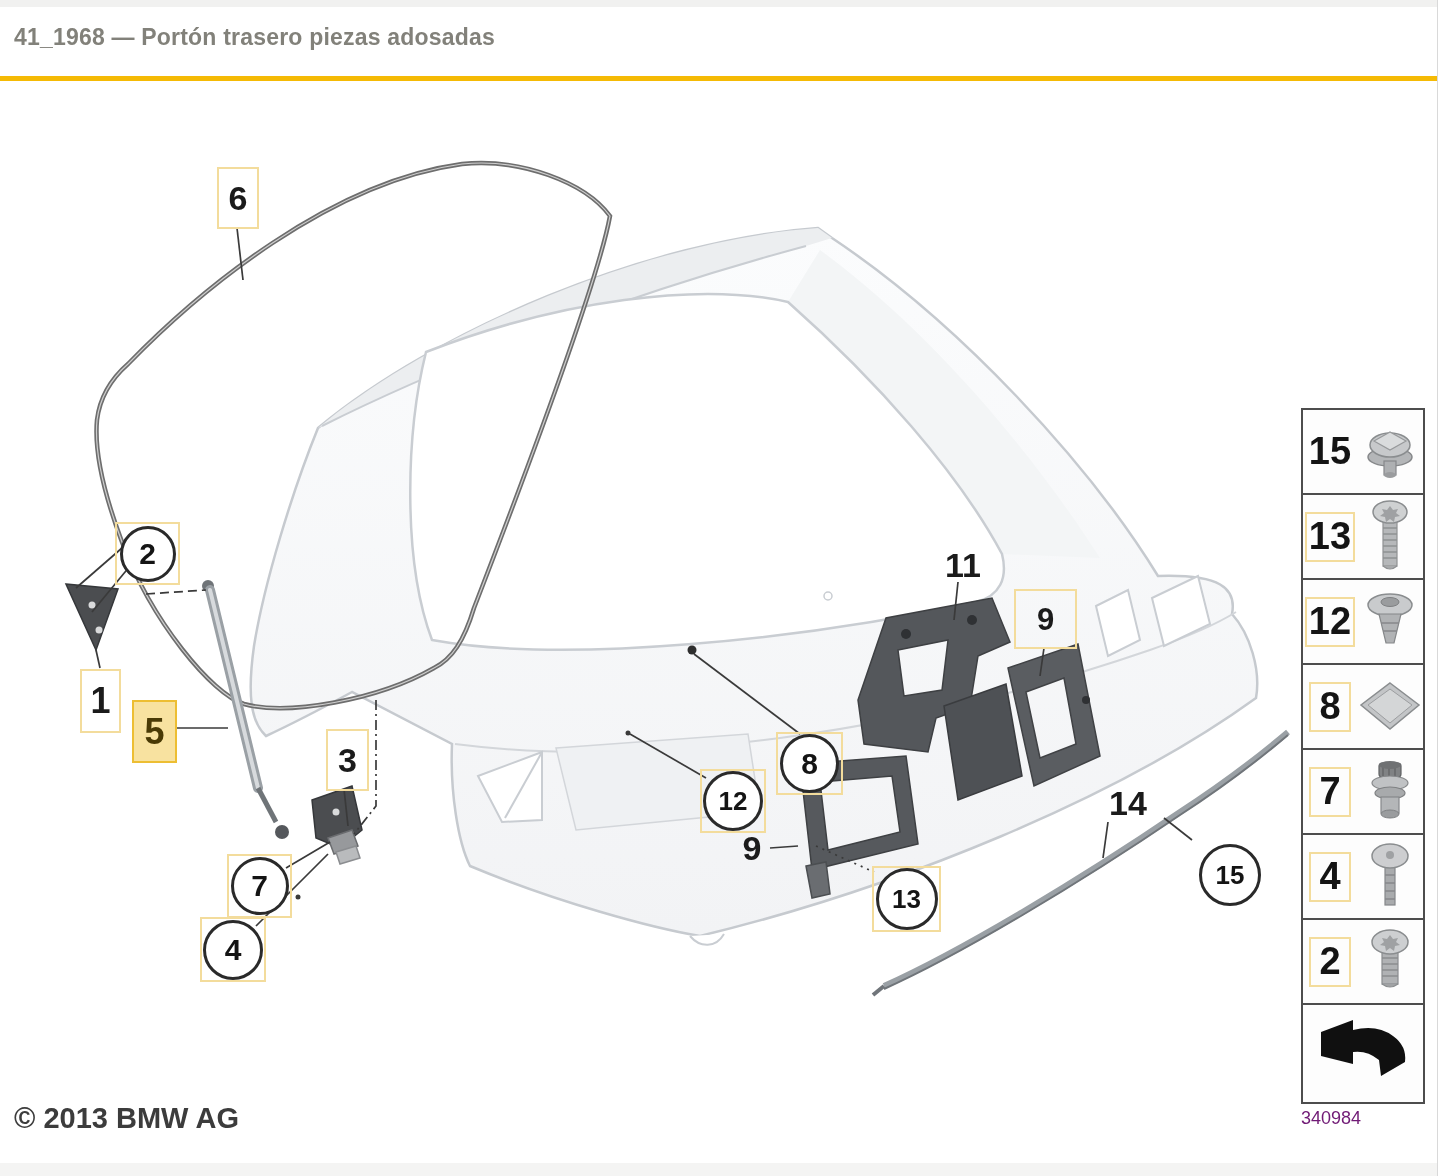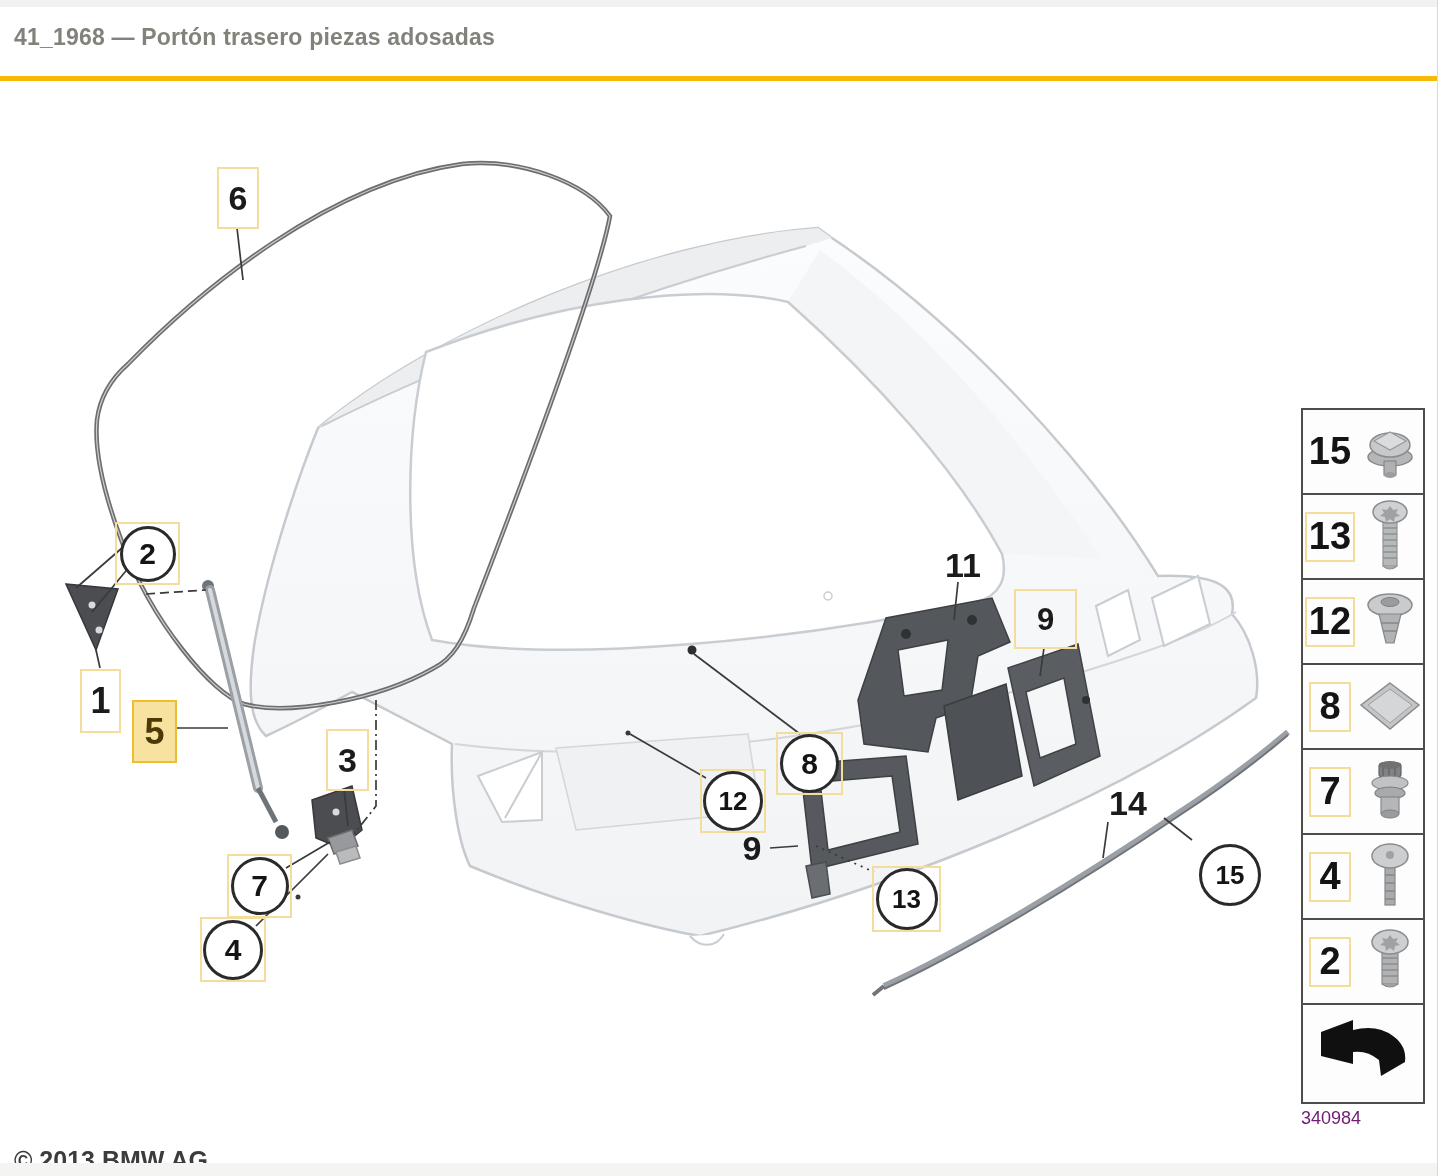--- a/index.html
+++ b/index.html
@@ -24,21 +24,21 @@
   .sidebar{position:absolute;left:1301px;top:408px;width:124px;height:696px;border:2px solid #4d4d4d;box-sizing:border-box;background:#fdfdfd;}
   .srow{height:85px;border-bottom:2px solid #4d4d4d;box-sizing:border-box;display:flex;align-items:center;}
   .srow:last-child{border-bottom:none;}
   .snum{width:54px;display:flex;align-items:center;justify-content:center;}
   .numbox{min-width:42px;height:50px;display:flex;align-items:center;justify-content:center;
           font-size:38px;font-weight:bold;color:#141414;border:2px solid transparent;box-sizing:border-box;padding:0 2px;}
   .numbox.hl{border-color:#F3DC9C;}
   .sicon{flex:1;display:flex;align-items:center;justify-content:center;}
   .arrowcell{justify-content:center;}
   .diagnum{position:absolute;left:1301px;top:1108px;width:124px;text-align:left;font-size:18px;color:#701a75;}
-  .copyright{position:absolute;left:14px;top:1146px;font-size:25px;font-weight:bold;color:#3c3c3c;}
+  .copyright{position:absolute;left:14px;top:1102px;font-size:29px;font-weight:bold;color:#3c3c3c;}
 </style>
 </head>
 <body>
 
 <div class="page">
 
   <div class="topstrip"></div>
   <div class="title">41_1968 — Portón trasero piezas adosadas</div>
   <div class="goldrule"></div>
 

